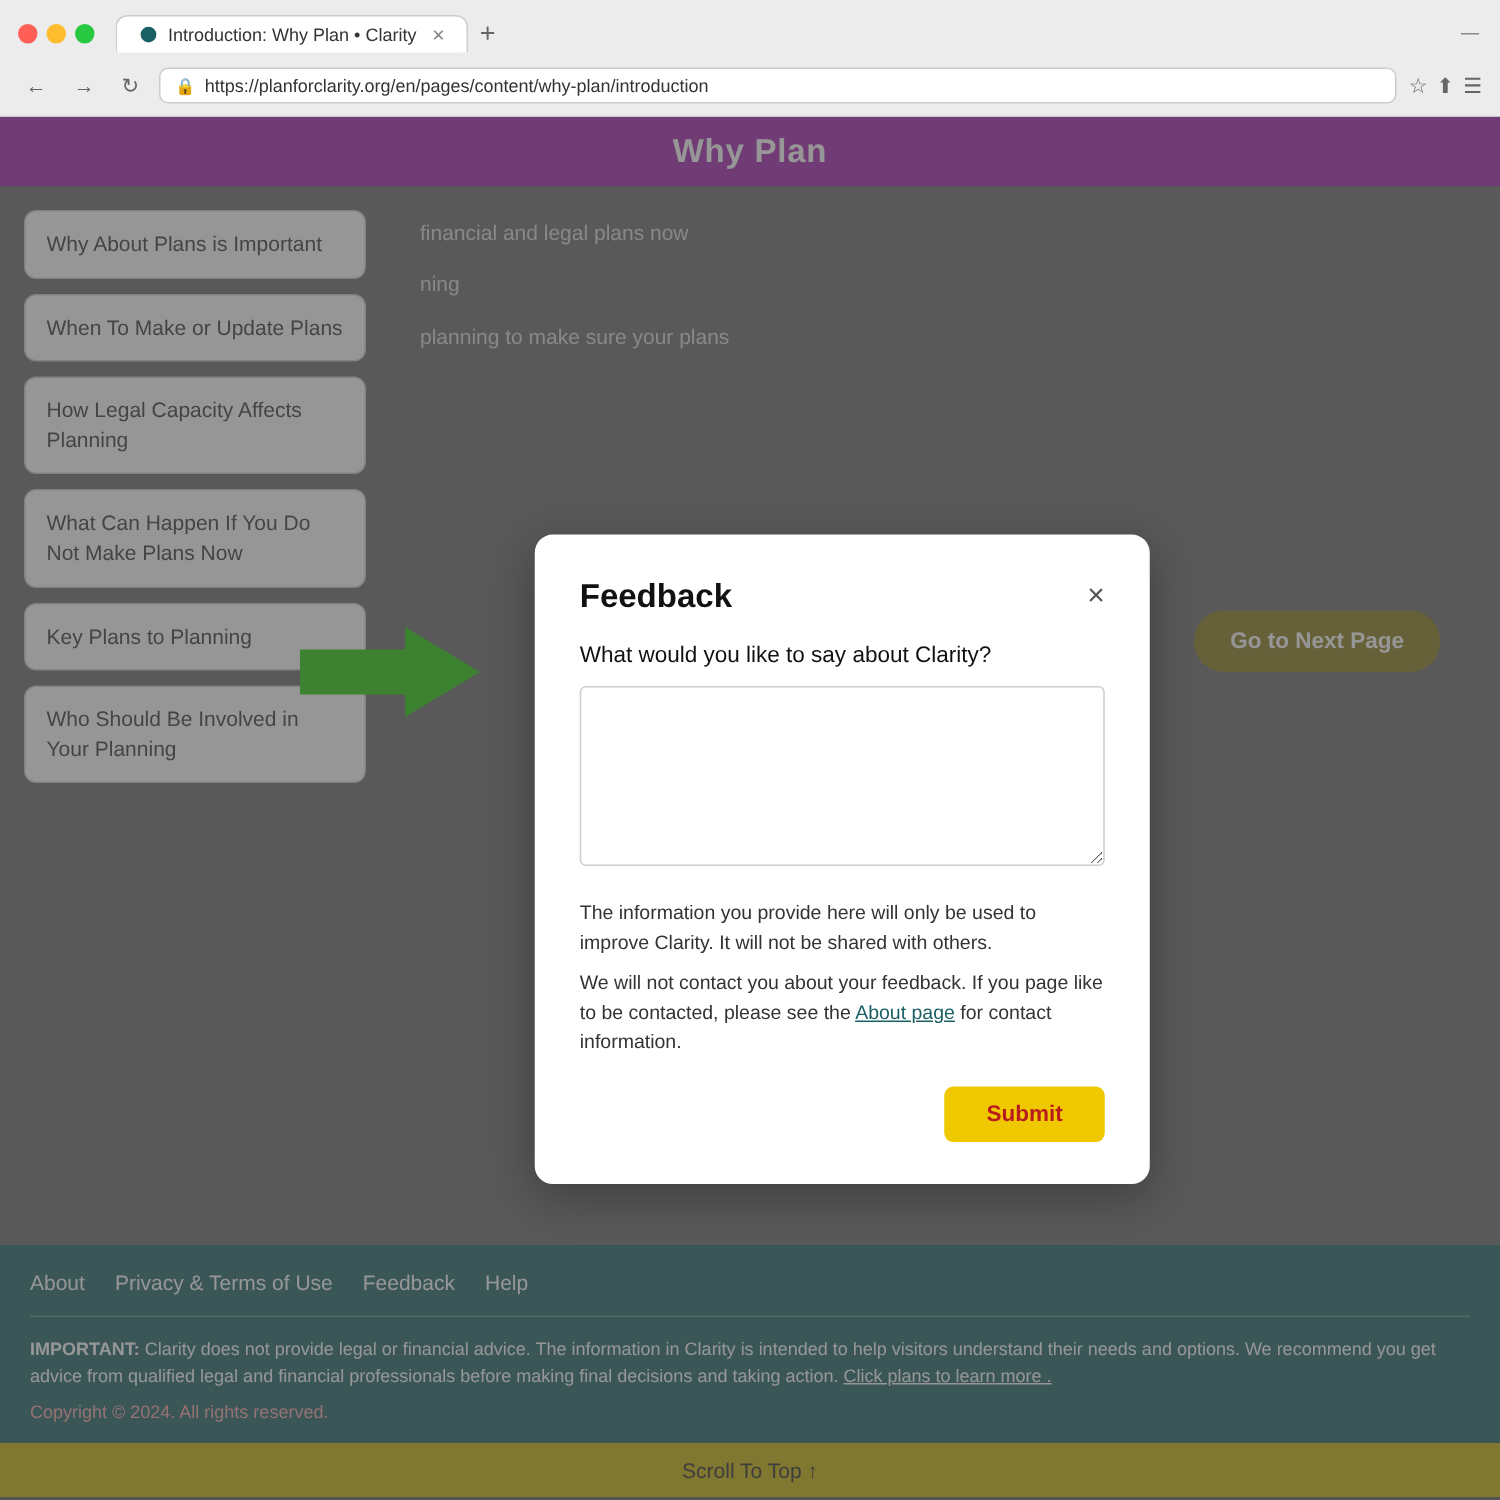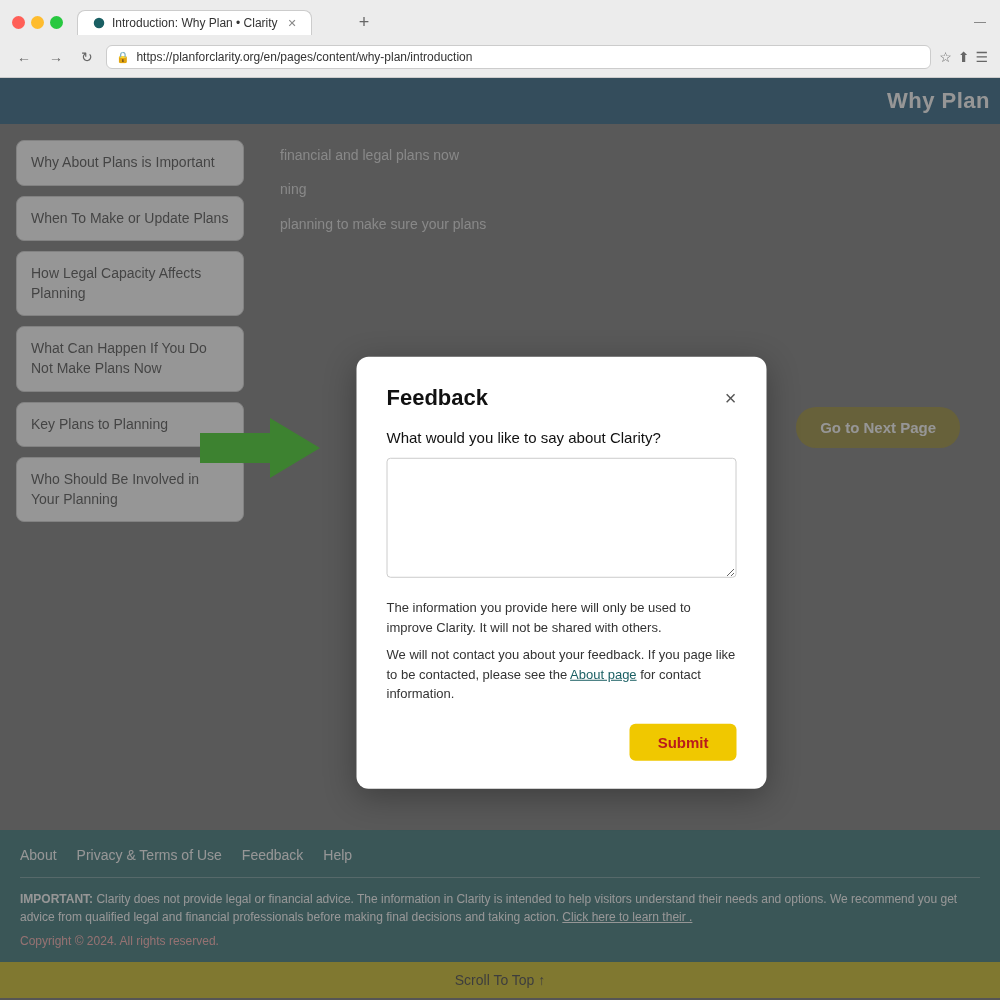--- a/index.html
+++ b/index.html
@@ -33,21 +33,20 @@
       height: 13px;
       border-radius: 50%;
     }
     .tl-red { background: #ff5f57; }
     .tl-yellow { background: #febc2e; }
     .tl-green { background: #28c840; }
     .tab-bar {
       display: flex;
       align-items: center;
       flex: 1;
-      gap: 39px;
     }
     .tab {
       background: white;
       border-radius: 8px 8px 0 0;
       padding: 5px 14px;
       font-size: 12px;
       color: #333;
       display: flex;
       align-items: center;
       gap: 6px;
@@ -112,23 +111,23 @@
     
     .page-content {
       position: relative;
       background: #666;
       height: calc(1000px - 80px);
       overflow: hidden;
     }
 
     
     .site-header {
-      background: #0c4a6e;
+      background: #a21caf;
       color: white;
-      text-align: right;
+      text-align: center;
       padding: 10px;
       font-size: 22px;
       font-weight: bold;
       letter-spacing: 0.5px;
     }
 
     
     .main-layout {
       display: flex;
       height: calc(100% - 120px);
@@ -483,20 +482,20 @@
 
   <div class="site-footer">
     <div class="footer-links">
       <a class="footer-link">About</a>
       <a class="footer-link">Privacy &amp; Terms of Use</a>
       <a class="footer-link">Feedback</a>
       <a class="footer-link">Help</a>
     </div>
     <hr class="footer-divider">
     <p class="footer-important">
-      <strong>IMPORTANT:</strong><span> Clarity does not provide legal or financial advice. The information in Clarity is intended to help visitors understand their needs and options. We recommend you get advice from qualified legal and financial professionals before making final decisions and taking action. </span><a class="footer-learn-more">Click here to learn their .</a>
+      <strong>IMPORTANT:</strong><span> Clarity does not provide legal or financial advice. The information in Clarity is intended to help visitors understand their needs and options. We recommend you get advice from qualified legal and financial professionals before making final decisions and taking action. </span><a class="footer-learn-more">Click plans to learn more .</a>
     </p>
     <p class="footer-copyright">Copyright © 2024. All rights reserved.</p>
   </div>
 
   <div class="scroll-top-bar">Scroll To Top ↑</div>
 
 </div>
 
 </body></html>

